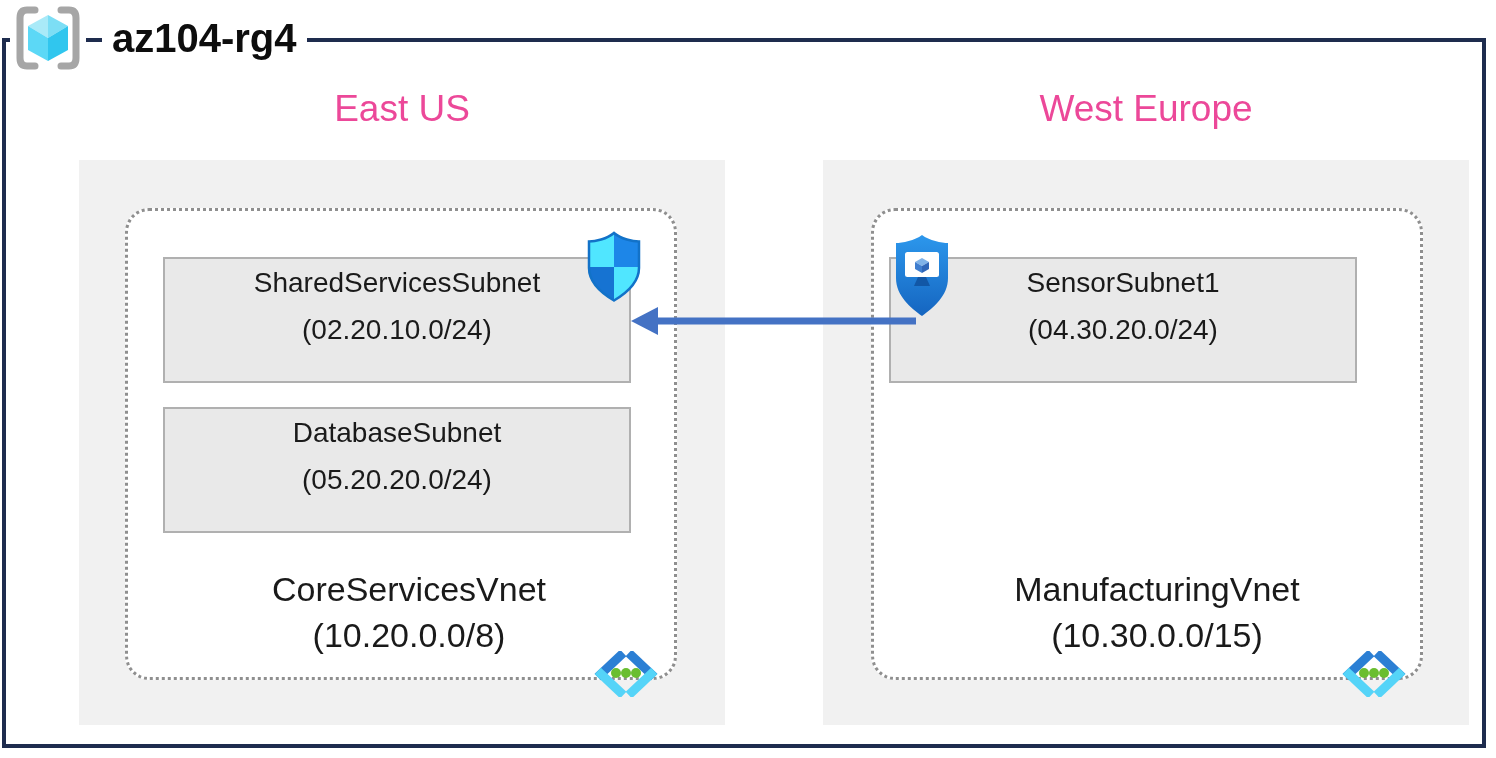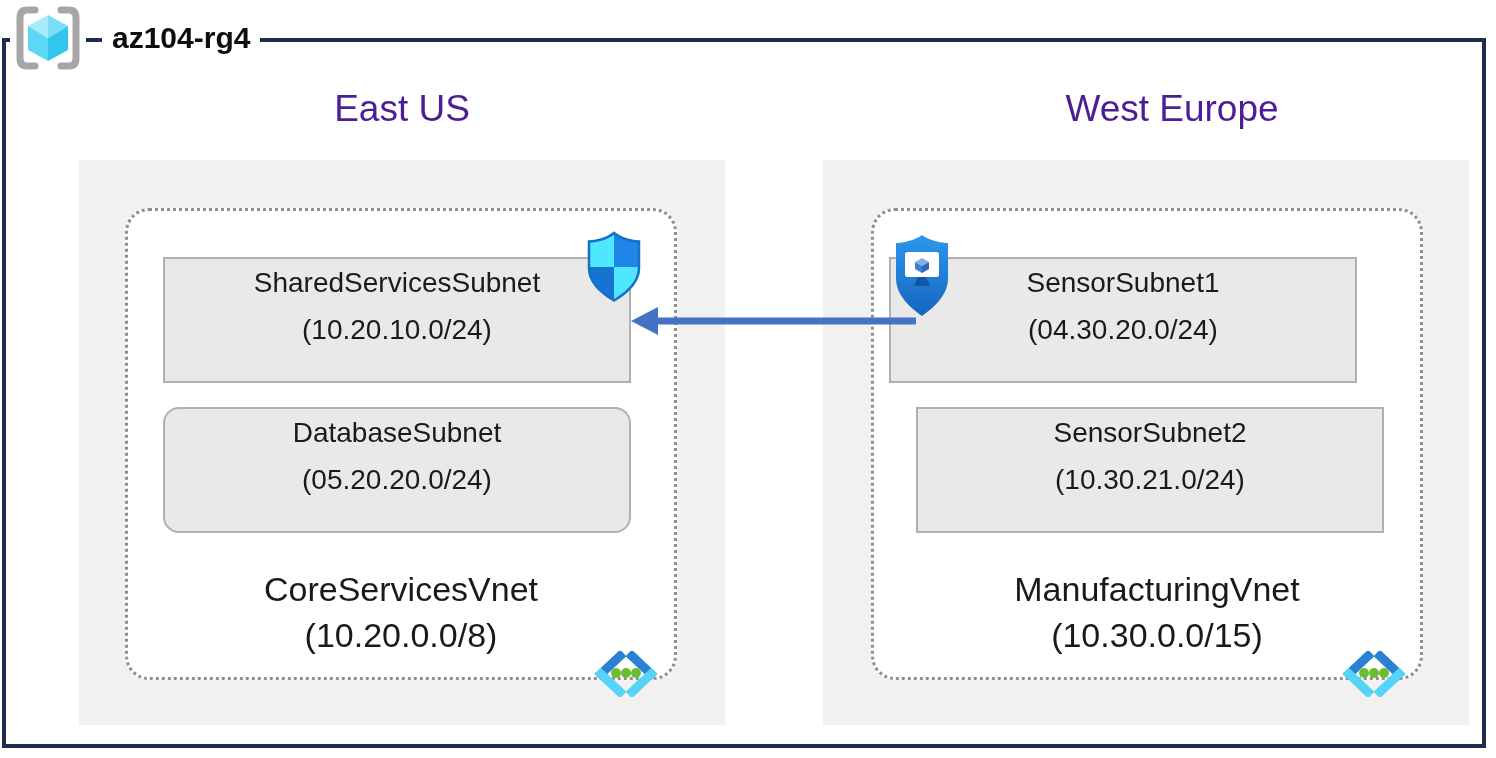--- a/index.html
+++ b/index.html
@@ -19,26 +19,26 @@
     box-sizing: border-box;
   }
   #rg-header {
     left: 10px; top: 4px;
     display: flex; align-items: center; gap: 16px;
     height: 68px;
   }
   #rg-icon { width: 76px; height: 66px; background: #ffffff; flex: 0 0 auto; }
   #rg-title {
     background: #ffffff;
-    font-size: 30px; font-weight: bold; color: #0d0d0d;
+    font-size: 40px; font-weight: bold; color: #0d0d0d;
     padding: 0 10px; line-height: 66px; white-space: nowrap;
   }
   .region-heading {
     top: 88px; width: 646px;
-    text-align: center; font-size: 37px; font-weight: 400; color: #4c1d95;
+    text-align: center; font-size: 37px; font-weight: 400; color: #ec4899;
   }
   .region {
     top: 160px; width: 646px; height: 565px;
     background: #f1f1f1;
   }
   .vnet {
     top: 208px; width: 552px; height: 472px;
     background: #ffffff;
     border: 3px dotted #8f8f8f;
     border-radius: 24px;
@@ -77,47 +77,43 @@
       <path d="M51,5 L59,5 Q66,5 66,13 L66,53 Q66,61 59,61 L51,61" fill="none" stroke="#a6a6a6" stroke-width="7" stroke-linecap="round"></path>
       <polygon points="38,10 18,21 38,33" fill="#a9eaf8"></polygon>
       <polygon points="38,10 58,21 38,33" fill="#7cdef5"></polygon>
       <polygon points="18,21 38,33 38,56 18,45" fill="#5cd8f6"></polygon>
       <polygon points="58,21 38,33 38,56 58,45" fill="#30c6ee"></polygon>
     </svg>
     <span id="rg-title">az104-rg4</span>
   </div>
 
   <div class="abs region-heading" style="left:79px;">East US</div>
-  <div class="abs region-heading" style="left:849px;">West Europe</div>
+  <div class="abs region-heading" style="left:823px;">West Europe</div>
 
   <div class="abs region" style="left:79px;"></div>
   <div class="abs region" style="left:823px;"></div>
 
   <div class="abs vnet" style="left:125px;"></div>
   <div class="abs vnet" style="left:871px;"></div>
 
   <div class="abs subnet" style="left:163px; top:257px;">
     <div class="subnet-name">SharedServicesSubnet</div>
-    <div class="subnet-cidr">(10.20.10.0/24)</div>
+    <div class="subnet-cidr">(02.20.10.0/24)</div>
   </div>
-  <div class="abs subnet" style="left:163px; top:407px;border-radius:16px;">
+  <div class="abs subnet" style="left:163px; top:407px;">
     <div class="subnet-name">DatabaseSubnet</div>
     <div class="subnet-cidr">(05.20.20.0/24)</div>
   </div>
 
   <div class="abs subnet" style="left:889px; top:257px;">
     <div class="subnet-name">SensorSubnet1</div>
     <div class="subnet-cidr">(04.30.20.0/24)</div>
   </div>
-  <div class="abs subnet" style="left:916px; top:407px;">
-    <div class="subnet-name">SensorSubnet2</div>
-    <div class="subnet-cidr">(10.30.21.0/24)</div>
-  </div>
 
-  <div class="abs vnet-label" style="left:125px;">
+  <div class="abs vnet-label" style="left:133px;">
     <div>CoreServicesVnet</div>
     <div>(10.20.0.0/8)</div>
   </div>
   <div class="abs vnet-label" style="left:871px;margin-left:10px;">
     <div>ManufacturingVnet</div>
     <div>(10.30.0.0/15)</div>
   </div>
 
   <svg class="abs badge" style="left:585px; top:230px;" width="58" height="74" viewBox="0 0 58 74">
     <defs>

